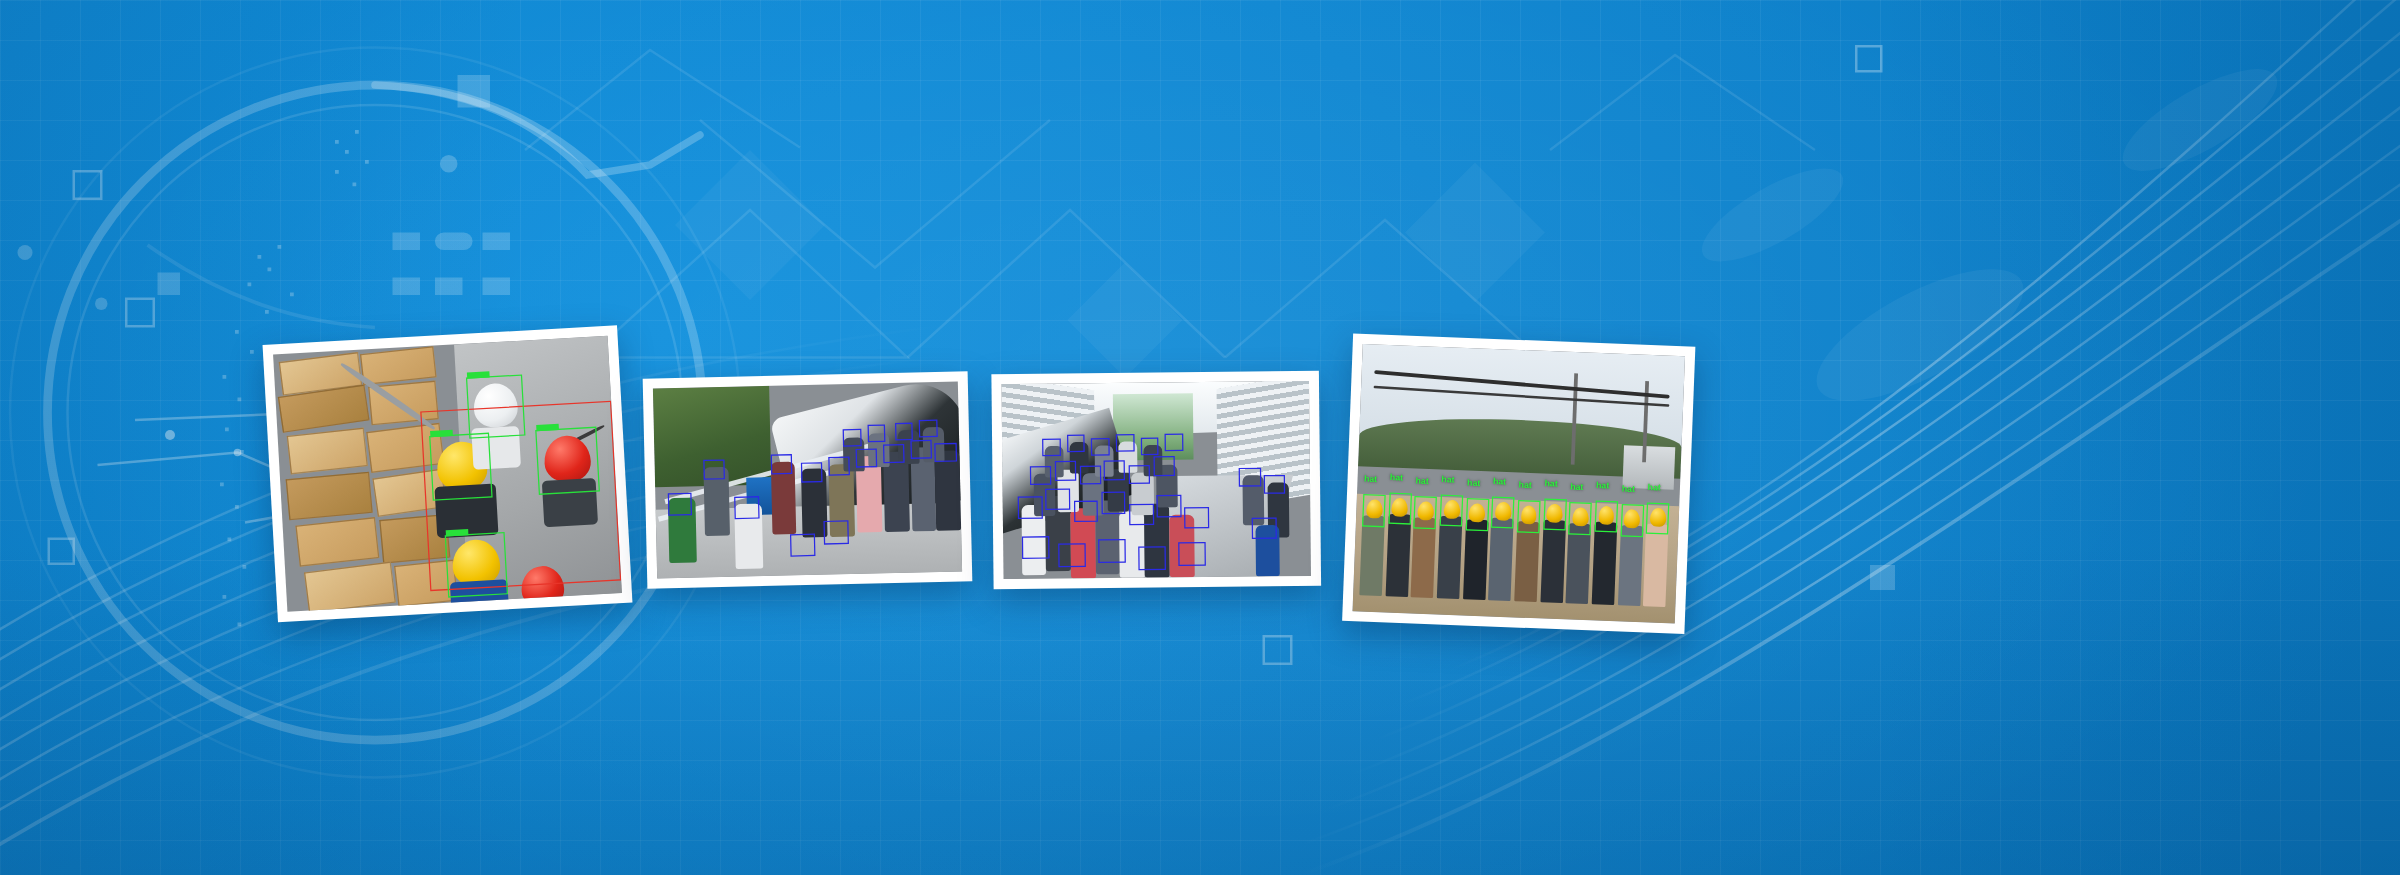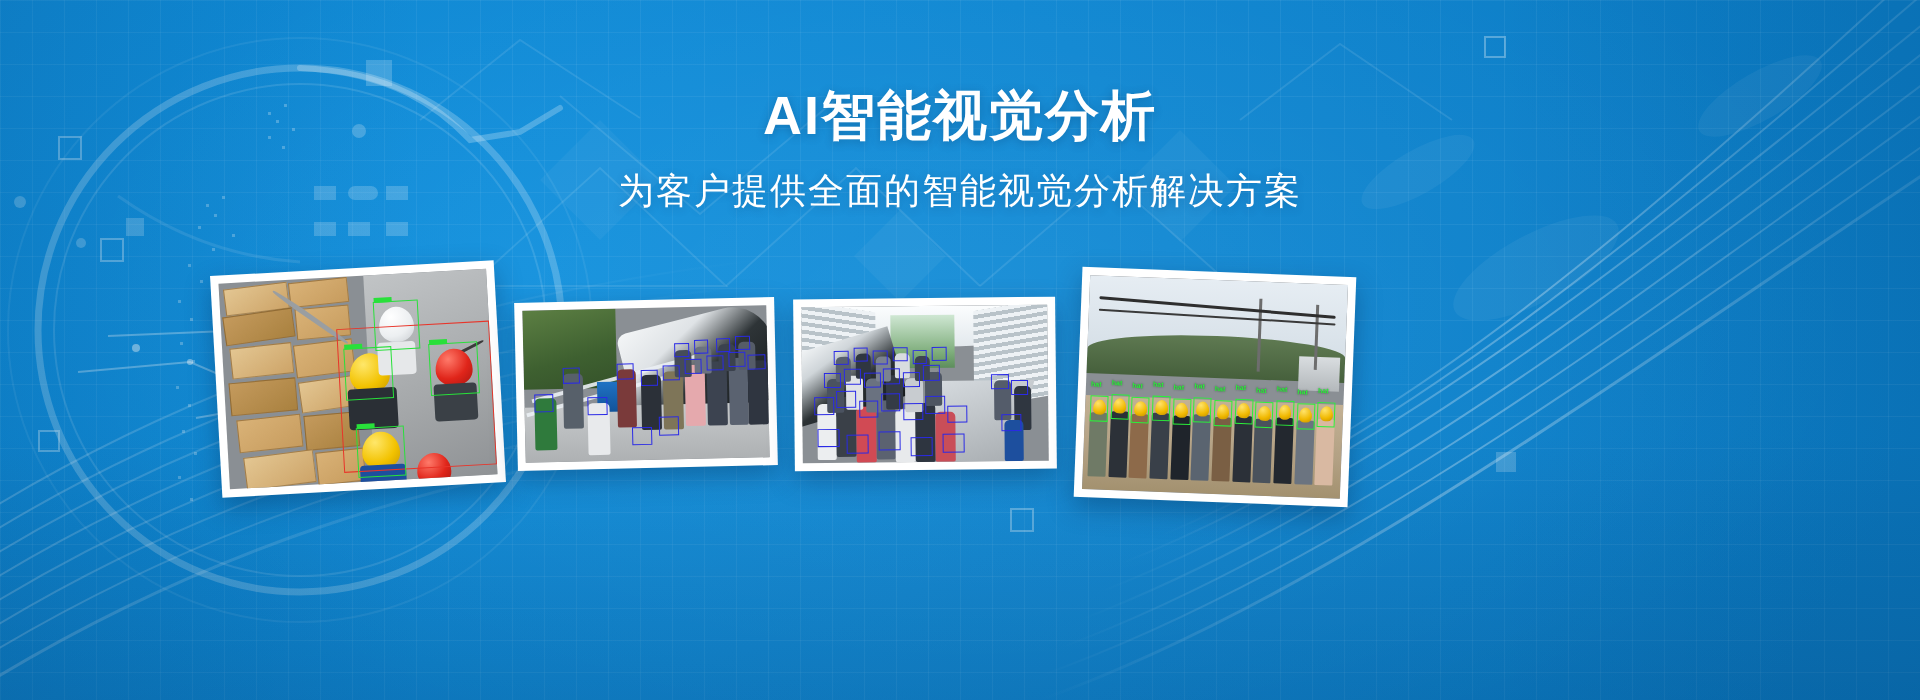--- a/index.html
+++ b/index.html
@@ -271,24 +271,20 @@
   <div class="sqf" style="left:386px; top:186px; width:22px; height:14px;"></div>
   <div class="sqf" style="left:314px; top:222px; width:22px; height:14px;"></div>
   <div class="sqf" style="left:348px; top:222px; width:22px; height:14px;"></div>
   <div class="sqf" style="left:386px; top:222px; width:22px; height:14px;"></div>
   <div class="sqf" style="left:366px; top:60px;  width:26px; height:26px;"></div>
   <div class="sqf" style="left:1496px;top:452px; width:20px; height:20px;"></div>
   <div class="dot" style="left:352px; top:124px; width:14px; height:14px;"></div>
   <div class="dot" style="left:14px;  top:196px; width:12px; height:12px;"></div>
   <div class="dot" style="left:76px;  top:238px; width:10px; height:10px;"></div>
 
-  <div class="headline">
-    <div class="title">AI智能视觉分析</div>
-    <div class="subtitle">为客户提供全面的智能视觉分析解决方案</div>
-  </div>
 
   <div class="strip">
 
     <div class="card card-1" title="仓库俯视画面，安全帽检测">
       <div class="ph s1">
         <div class="s1 floor" style="position:absolute;right:0;top:0;width:46%;height:100%;background:linear-gradient(160deg,#c1c4c6,#a4a7a9 60%,#8f9295);"></div>
 
         <div class="box l" style="left:2%;  top:2%;  width:24%; height:13%; transform:rotate(-4deg);"></div>
         <div class="box" style="left:26%; top:1%;  width:22%; height:12%; transform:rotate(-3deg);"></div>
         <div class="box d" style="left:1%;  top:15%; width:26%; height:14%; transform:rotate(-5deg);"></div>

